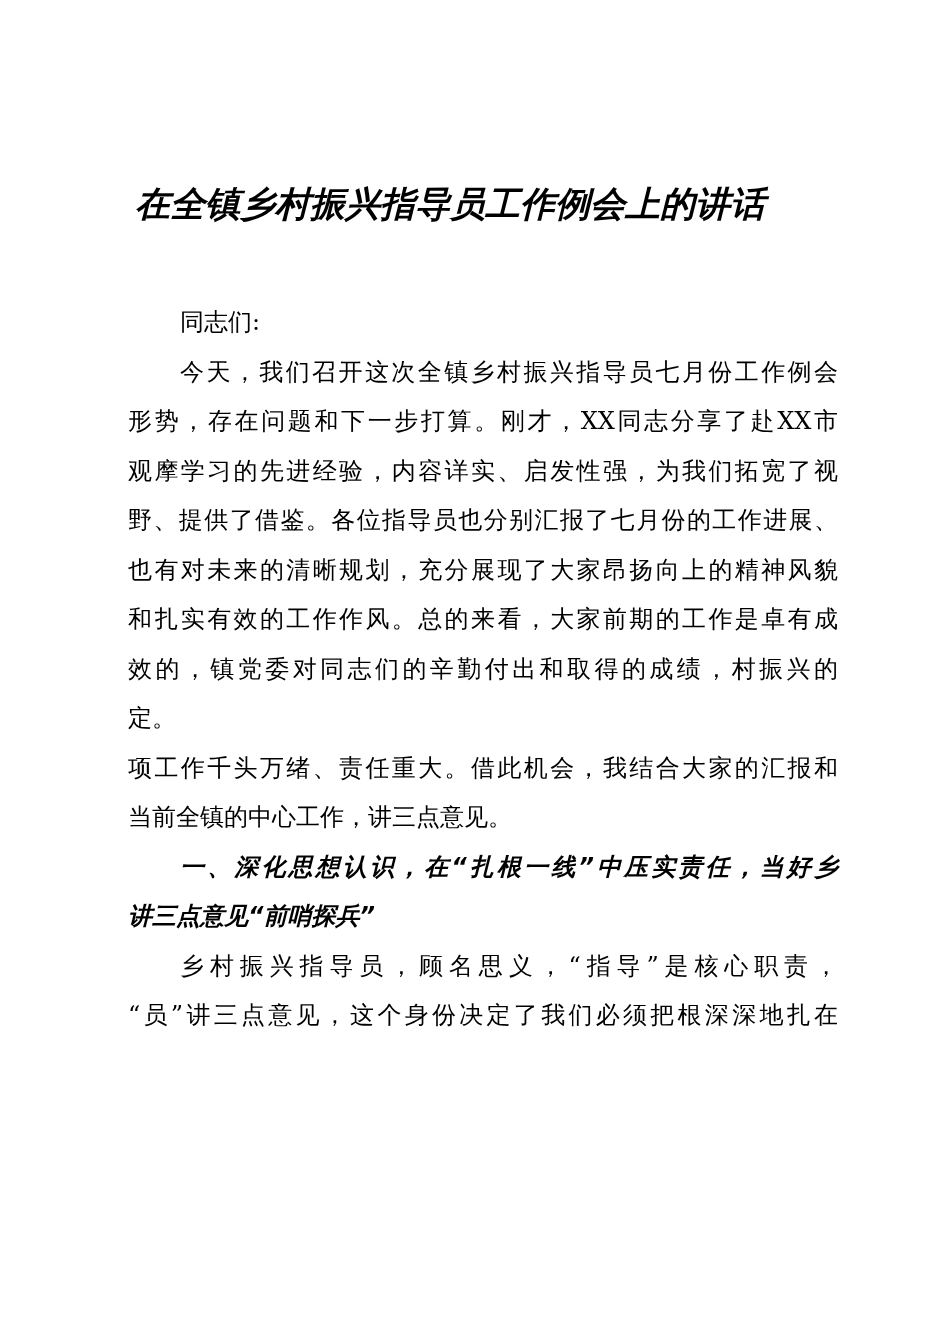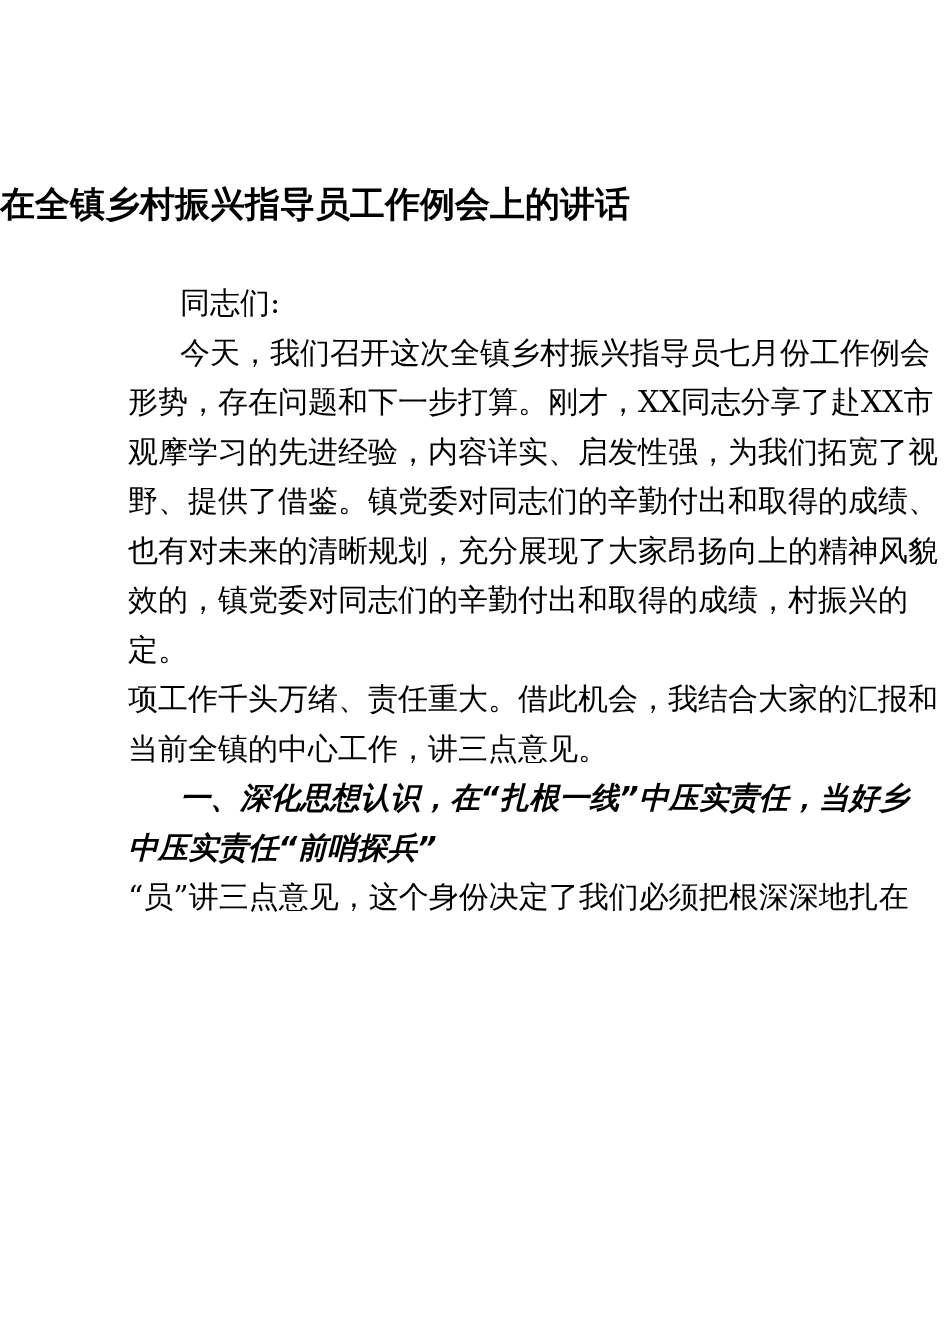--- a/index.html
+++ b/index.html
@@ -1,27 +1,28 @@
 <!DOCTYPE html>
 <html><head>
 <meta charset="utf-8">
 <style>
   html, body { margin: 0; padding: 0; background: #ffffff; }
   body { width: 950px; height: 1344px; position: relative; overflow: hidden; }
   .page { position: absolute; left: 0; top: 0; width: 950px; height: 1344px; background: #fff; }
   .title {
-    position: absolute; left: 0; top: 180px; width: 765px; text-align: left;
+    position: absolute; left: 0; top: 180px; width: 765px; text-align: right;
     font-family: "DejaVu Serif", "Liberation Serif", serif;
     font-weight: bold; font-size: 35px; line-height: 48px; color: #000;
     letter-spacing: 0px;
+    font-style: italic;
   }
   .body {
-    position: absolute; left: 128px; top: 278px; width: 710px;
+    position: absolute; left: 128px; top: 298px; width: 710px;
     font-family: "DejaVu Serif", "Liberation Serif", serif;
-    font-size: 30px; color: #000;
+    font-size: 24px; color: #000;
   }
   .line {
     height: 49.5px; line-height: 49.5px; white-space: nowrap;
     text-align: justify; text-align-last: justify;
   }
   .line.last { text-align-last: left; }
   .indent { padding-left: 52px; }
   .heading { font-family: "DejaVu Sans", "Liberation Sans", sans-serif; font-weight: bold; font-style: italic; }
 </style>
 </head>
@@ -30,33 +31,35 @@
 <div class="page">
   <div class="title">在全镇乡村振兴指导员工作例会上的讲话</div>
 
   <div class="body">
     <div class="line last indent">同志们:</div>
 
     <div>
       <div class="line indent">今天，我们召开这次全镇乡村振兴指导员七月份工作例会</div>
       <div class="line">形势，存在问题和下一步打算。刚才，XX同志分享了赴XX市</div>
       <div class="line">观摩学习的先进经验，内容详实、启发性强，为我们拓宽了视</div>
-      <div class="line">野、提供了借鉴。镇党委对同志们的辛勤付出和取得的成绩、</div>
+      <div class="line">野、提供了借鉴。各位指导员也分别汇报了七月份的工作进展、</div>
       <div class="line">也有对未来的清晰规划，充分展现了大家昂扬向上的精神风貌</div>
+      <div class="line">和扎实有效的工作作风。总的来看，大家前期的工作是卓有成</div>
       <div class="line">效的，镇党委对同志们的辛勤付出和取得的成绩，村振兴的</div>
       <div class="line last">定。</div>
     </div>
 
     <div>
       <div class="line">项工作千头万绪、责任重大。借此机会，我结合大家的汇报和</div>
       <div class="line last">当前全镇的中心工作，讲三点意见。</div>
     </div>
 
     <div>
       <div class="line indent heading">一、深化思想认识，在“扎根一线”中压实责任，当好乡</div>
-      <div class="line last heading">中压实责任“前哨探兵”</div>
+      <div class="line last heading">讲三点意见“前哨探兵”</div>
     </div>
 
     <div>
+      <div class="line indent">乡村振兴指导员，顾名思义，“指导”是核心职责，</div>
       <div class="line">“员”讲三点意见，这个身份决定了我们必须把根深深地扎在</div>
     </div>
   </div>
 </div>
 
 </body></html>

